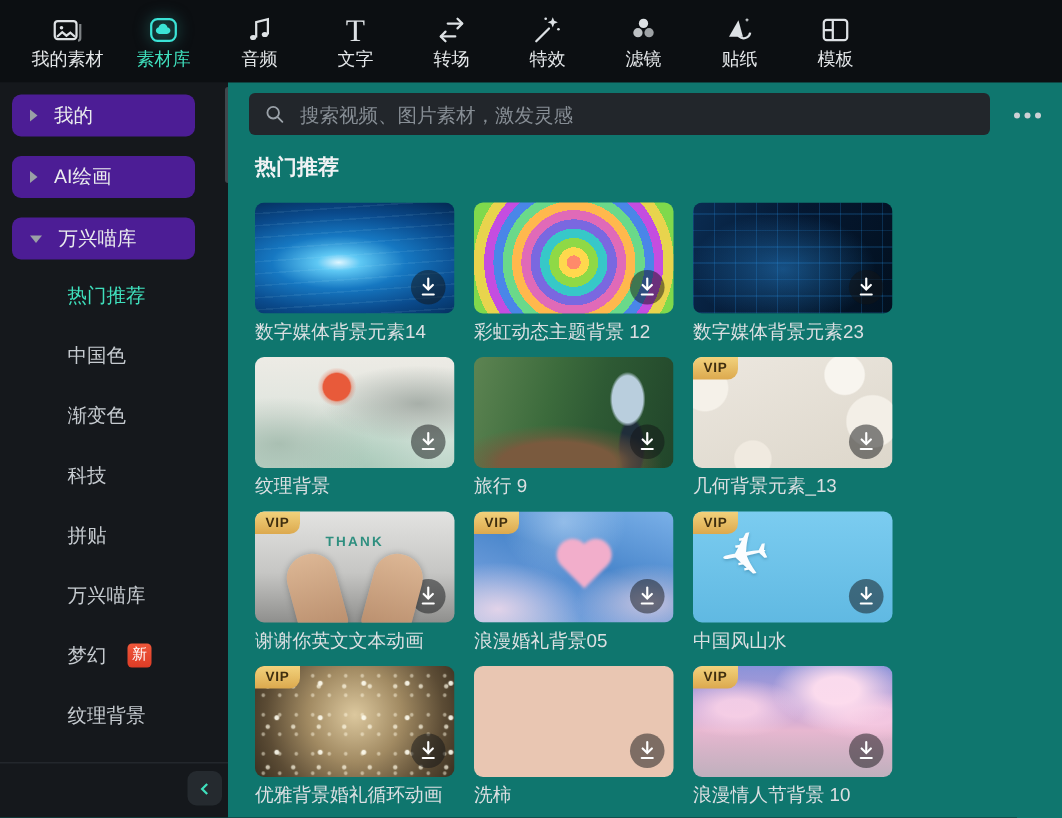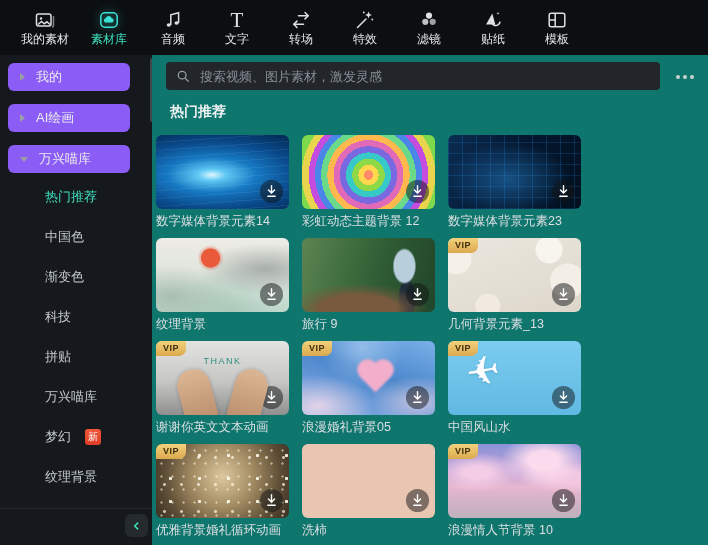--- a/index.html
+++ b/index.html
@@ -17,21 +17,21 @@
   .tb-item{width:64px;display:flex;flex-direction:column;align-items:center;gap:1px;cursor:pointer;}
   .tb-icon{width:24px;height:24px;color:#dde1e4;display:flex;align-items:center;justify-content:center;}
   .tb-icon svg{width:24px;height:24px;stroke:currentColor;fill:none;stroke-width:1.5;}
   .tb-label{font-size:12px;color:#e4e7e9;line-height:15px;white-space:nowrap;font-family:Liberation Mono, monospace;}
   .tb-item.selected .tb-icon{color:#3be3d6;filter:drop-shadow(0 0 5px rgba(59,227,214,.55));}
   .tb-item.selected .tb-label{color:#3fe0bd;}
   .t-serif{font-family:"Liberation Serif","DejaVu Serif",serif;font-size:21px;line-height:22px;color:currentColor;}
   
   .sidebar{position:absolute;top:55px;left:0;width:152px;bottom:0;background:#15181c;}
   .side-card{
-    height:28px;margin:13px 22px 0 8px;background:#8b5cf6;border-radius:6px;
+    height:28px;margin:13px 22px 0 8px;background:#4c1d95;border-radius:6px;
     display:flex;align-items:center;padding:0 0 0 12px;gap:11px;cursor:pointer;
   }
   .side-card:first-child{margin-top:8px;}
   .caret-right{width:0;height:0;border-left:5px solid #9aa0a6;border-top:4px solid transparent;border-bottom:4px solid transparent;}
   .caret-down{width:0;height:0;border-top:5px solid #9aa0a6;border-left:4px solid transparent;border-right:4px solid transparent;}
   .side-card-label{font-size:13px;color:#eaecee;}
   .side-subs{position:absolute;top:122px;left:0;right:0;}
   .side-sub{height:40px;line-height:40px;padding-left:45px;font-size:13px;color:#c6cbd0;cursor:pointer;white-space:nowrap;display:flex;align-items:center;}
   .side-sub.selected{color:#3fe0bd;}
   .new-badge{
@@ -55,21 +55,21 @@
   .search-bar svg{width:14px;height:14px;flex:none;}
   .search-input{
     flex:1;background:transparent;border:none;outline:none;color:#dfe3e6;font-size:13px;
     font-family:"Liberation Sans","DejaVu Sans",sans-serif;
   }
   .search-input::placeholder{color:#878e95;}
   .more-btn{position:absolute;right:12px;top:16px;display:flex;gap:3px;cursor:pointer;padding:4px 2px;}
   .more-btn i{width:4px;height:4px;border-radius:50%;background:#cdd1d5;}
   .section-title{position:absolute;left:18px;top:48px;font-size:14px;font-weight:bold;color:#f0f2f4;}
   .grid{
-    position:absolute;left:4px;top:80px;
+    position:absolute;left:18px;top:80px;
     display:grid;grid-template-columns:repeat(3,133px);column-gap:13px;row-gap:9px;
   }
   .card{width:133px;cursor:pointer;}
   .thumb{position:relative;width:133px;height:74px;border-radius:6px;overflow:hidden;background:#222;}
   .card-title{
     margin-top:5px;font-size:12.5px;color:#dcdfe2;line-height:15px;
     white-space:nowrap;overflow:hidden;text-overflow:ellipsis;
   }
   .dl-btn{position:absolute;right:5px;bottom:5px;width:25px;height:25px;cursor:pointer;}
   .dl-btn svg{width:25px;height:25px;display:block;}
@@ -107,21 +107,21 @@
     radial-gradient(circle at 90% 58%,#f3efe7 0 17px,transparent 18px),
     radial-gradient(circle at 30% 92%,#f0eae0 0 12px,transparent 13px),
     radial-gradient(circle at 6% 28%,#f5f1e9 0 15px,transparent 16px),
     linear-gradient(160deg,#ece7df 0%,#ddd7cb 100%);}
   .th7{background:linear-gradient(180deg,#e3e3e1 0%,#c6c6c4 55%,#8f8f8d 100%);}
   .th7::before,.th7::after{content:"";position:absolute;bottom:-8px;width:33px;height:54px;
     background:linear-gradient(#dcb694,#b98e6d);border-radius:16px 16px 6px 6px;box-shadow:0 0 4px rgba(0,0,0,.25);}
   .th7::before{left:24px;transform:rotate(-15deg);}
   .th7::after{right:24px;transform:rotate(15deg);}
   .thank-text{position:absolute;top:15px;left:0;right:0;text-align:center;
-    font-size:9px;font-weight:normal;letter-spacing:1.5px;color:#2e8f7f;}
+    font-size:9px;font-weight:bold;letter-spacing:1.5px;color:#2e8f7f;}
   .th8{background:
     radial-gradient(ellipse at 12% 88%,rgba(242,218,235,.85),transparent 34%),
     radial-gradient(ellipse at 88% 82%,rgba(238,214,230,.75),transparent 30%),
     radial-gradient(ellipse at 45% 10%,rgba(200,225,250,.5),transparent 40%),
     linear-gradient(200deg,#7ab0e8 0%,#4a87cc 45%,#6a9ad9 72%,#93b4de 100%);}
   .heart{position:absolute;left:63px;top:26px;width:21px;height:21px;background:#f2aecb;
     transform:rotate(-45deg);filter:blur(1px);}
   .heart::before,.heart::after{content:"";position:absolute;width:21px;height:21px;border-radius:50%;background:#f2aecb;}
   .heart::before{top:-11px;left:0;}
   .heart::after{top:0;left:11px;}

